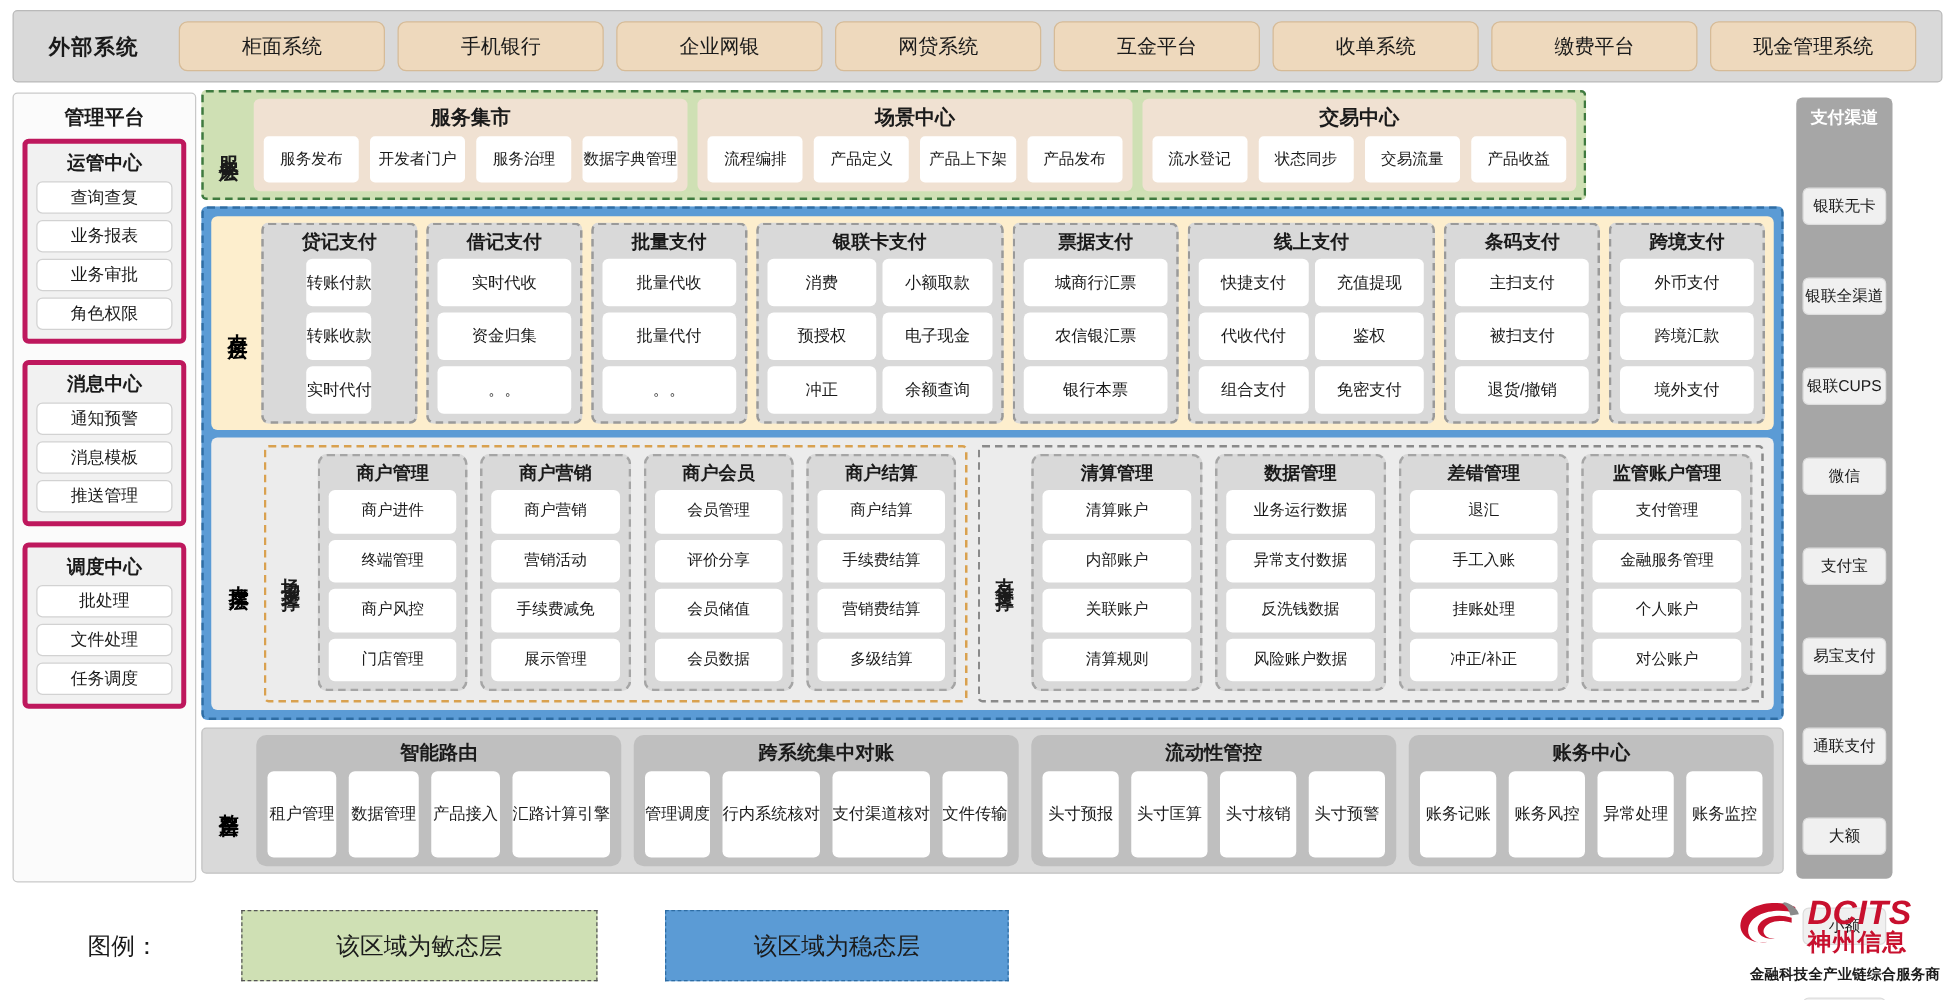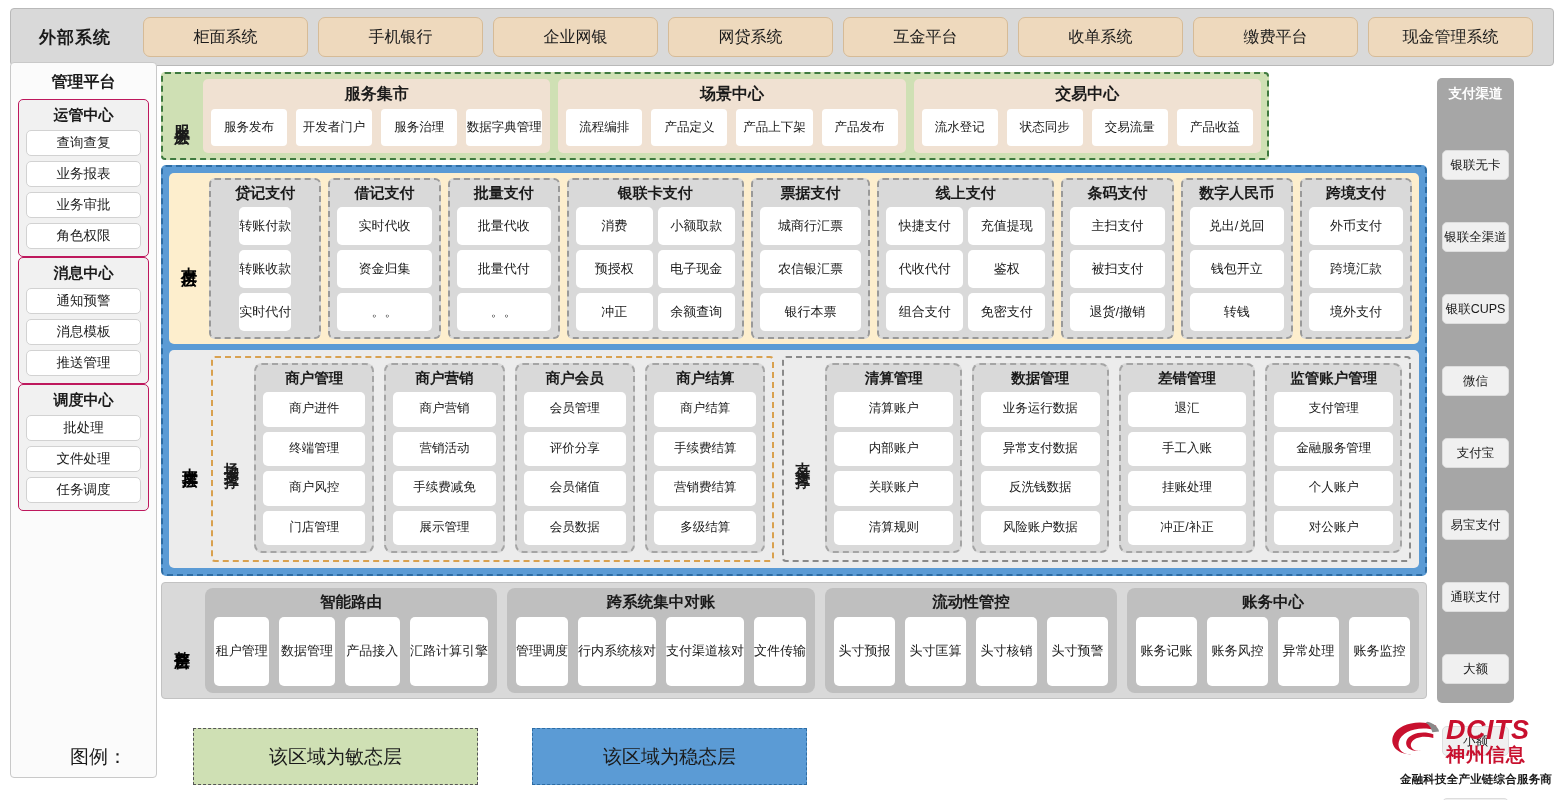--- a/index.html
+++ b/index.html
@@ -46,37 +46,37 @@
     background: #eed9bd;
     border: 1px solid #d6bb97;
     border-radius: 7px;
     height: 40px; flex: 1;
     display: flex; align-items: center; justify-content: center;
     font-size: 16px; white-space: nowrap;
   }
 
   
   #mgmt-platform {
-    position: absolute; left: 10px; top: 62px;
-    width: 147px; height: 716px;
+    position: absolute; left: 10px; top: 74px;
+    width: 147px; height: 632px;
     border: 1px solid #c9c9c9;
     border-radius: 4px;
     background: #fbfbfb;
     padding: 6px 7px;
   }
   #mgmt-platform > .mp-title {
     text-align: center; font-size: 16px; font-weight: bold;
     padding: 3px 0 6px 0;
   }
   .mp-group {
-    border: 1px solid #be185d;
+    border: 4px solid #be185d;
     border-radius: 5px;
     background: #f1f1f1;
     padding: 4px 7px 7px 7px;
-    margin-bottom: 0;
+    margin-bottom: 13px;
   }
   .mp-group-title {
     text-align: center; font-size: 15px; font-weight: bold;
     padding: 2px 0 5px 0;
   }
   .mp-item {
     height: 26px; margin-bottom: 5px; font-size: 13.5px;
     background:#ffffff; border:1px solid #d2d2d2; border-radius:5px;
     display:flex; align-items:center; justify-content:center;
   }
@@ -435,28 +435,20 @@
         </div>
         <div class="pay-col one" style="flex: 1.02 1 0%;">
           <div class="pc-head">条码支付</div>
           <div class="pc-grid">
             <div class="chip">主扫支付</div>
             <div class="chip">被扫支付</div>
             <div class="chip">退货/撤销</div>
           </div>
         </div>
         <div class="pay-col one" style="flex: 1.02 1 0%;">
-          <div class="pc-head">数字人民币</div>
-          <div class="pc-grid">
-            <div class="chip">兑出/兑回</div>
-            <div class="chip">钱包开立</div>
-            <div class="chip">转钱</div>
-          </div>
-        </div>
-        <div class="pay-col one" style="flex: 1.02 1 0%;">
           <div class="pc-head">跨境支付</div>
           <div class="pc-grid">
             <div class="chip">外币支付</div>
             <div class="chip">跨境汇款</div>
             <div class="chip">境外支付</div>
           </div>
         </div>
       </div>
   </div>
 

